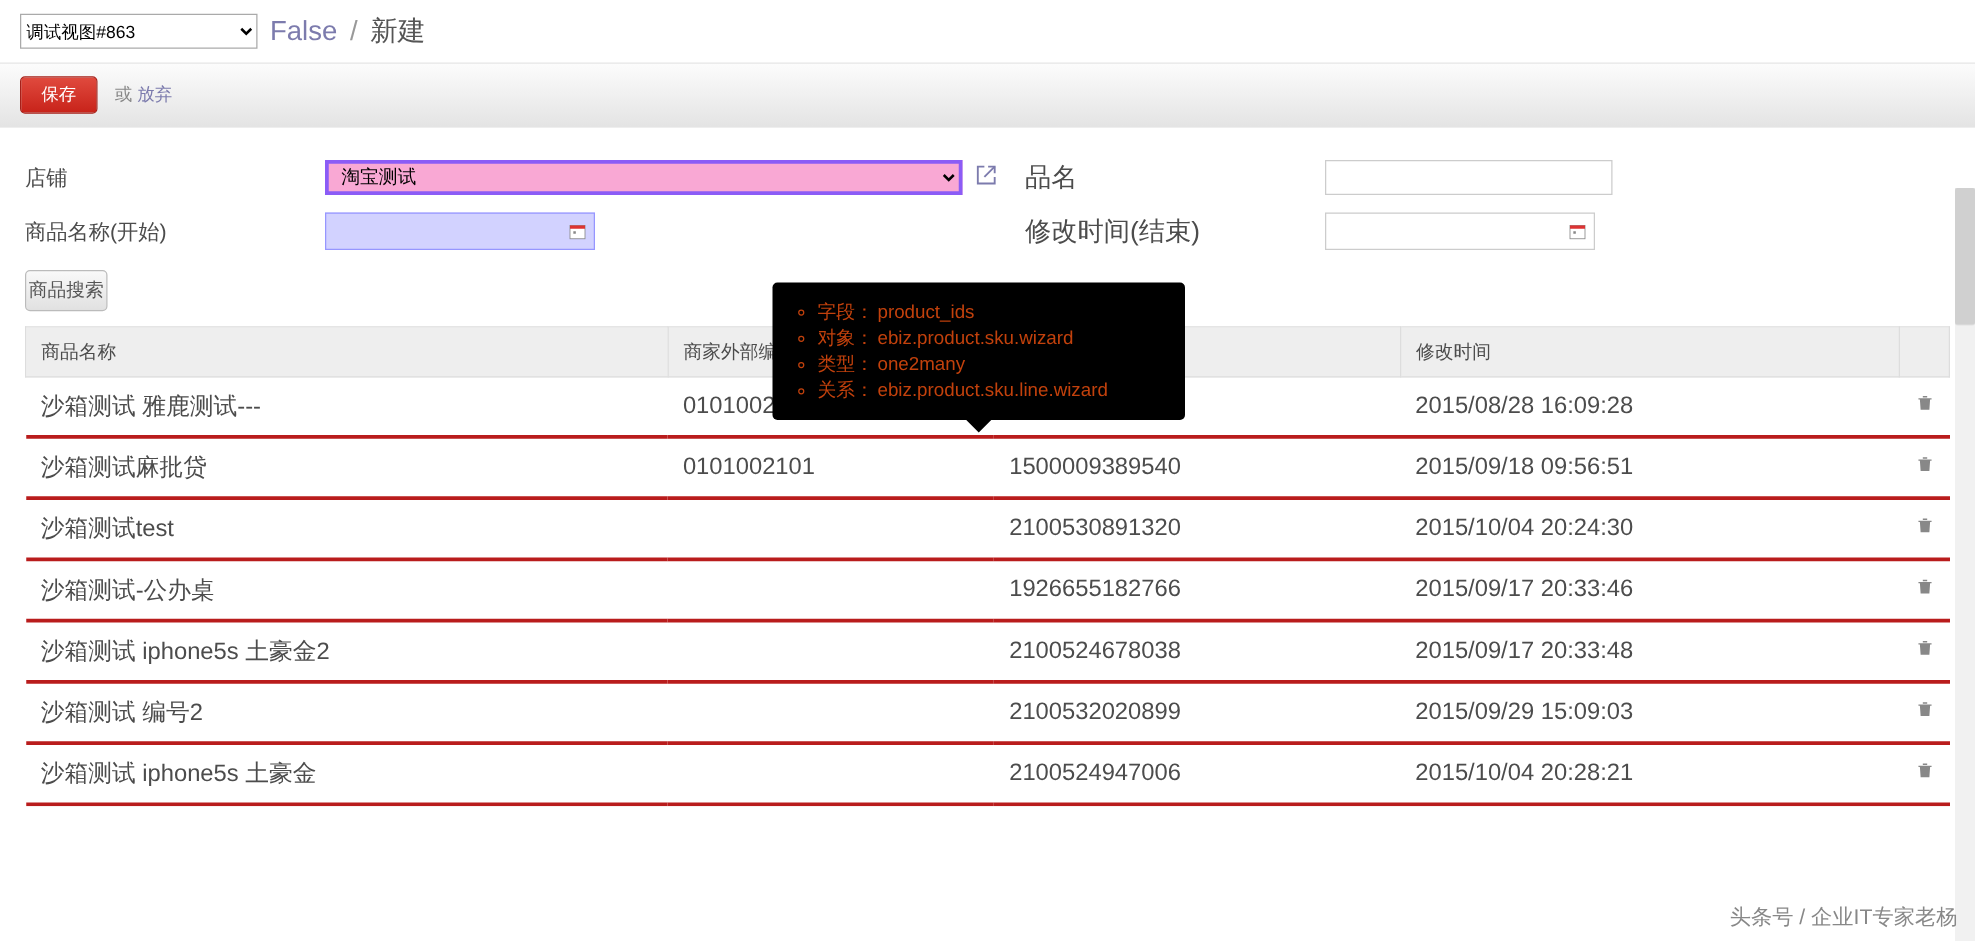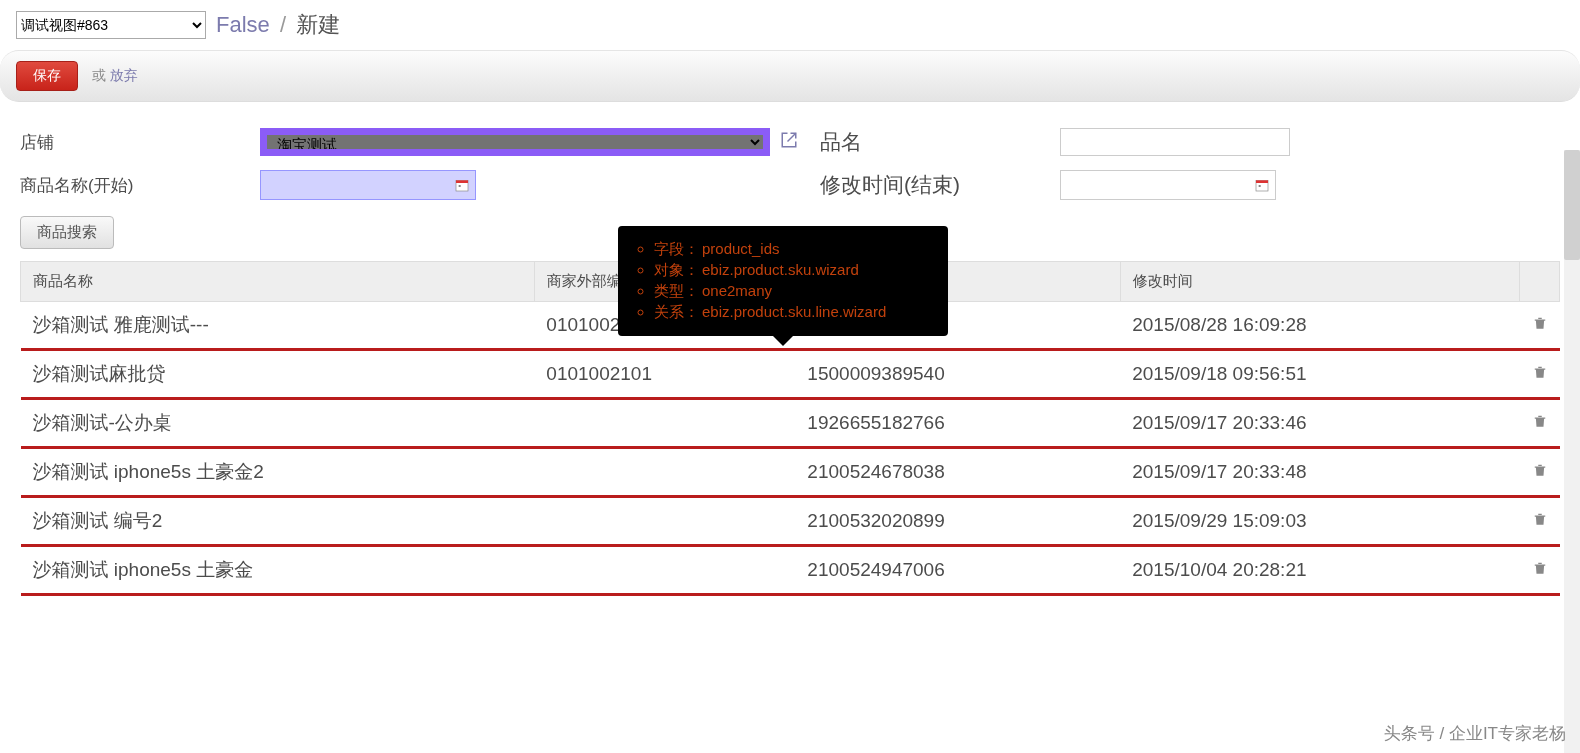--- a/index.html
+++ b/index.html
@@ -2,39 +2,39 @@
 <html><head>
 <meta charset="utf-8">
 <style>
   * { box-sizing: border-box; margin: 0; padding: 0; }
   body { font-family: "Microsoft YaHei", Arial, sans-serif; font-size: 14px; color: #4c4c4c; background: #fff; }
   .topbar { display: flex; align-items: center; padding: 10px 16px 4px; }
   .select-debug { height: 28px; font-size: 14px; border: 1px solid #aaa; background: #fff; min-width: 190px; }
   .breadcrumb { margin-left: 10px; font-size: 22px; color: #555; }
   .breadcrumb .false { color: #7c7bad; }
   .breadcrumb .sep { color: #999; margin: 0 4px; }
-  .toolbar { background: linear-gradient(#fcfcfc,#e4e4e4); border-top:1px solid #e5e5e5; border-bottom:1px solid #ddd; padding: 10px 16px 10px; margin-top:6px;border-radius:19px;}
+  .toolbar { background: linear-gradient(#fcfcfc,#e4e4e4); border-top:1px solid #e5e5e5; border-bottom:1px solid #ddd; padding: 10px 16px 10px; margin-top:6px;}
   .btn-save { background: linear-gradient(#e04a3e,#c8231a); color:#fff; border:1px solid #a72019; border-radius:4px; padding:5px 16px; font-size:14px; cursor:pointer;}
   .or { margin-left:10px; color:#888; }
   .discard { color:#7c7bad; cursor:pointer; }
   .form-area { padding: 26px 20px 0; }
   .form-row { display:flex; align-items:center; margin-bottom:14px; }
   .form-col { display:flex; align-items:center; }
   .col1 { width: 240px; font-size:17px; color:#4c4c4c; font-weight: normal;}
   .col2 { width: 560px; display:flex; align-items:center; }
   .col3 { width:240px; font-size:21px; }
   .col4 { width:260px; }
-  .shop-select { height:28px; width:510px; background:#737373; border:7px solid #8b5cf6; font-size:15px; padding-left:6px;}
+  .shop-select { height:28px; width:510px; background:#f9a8d4; border:3px solid #8b5cf6; font-size:15px; padding-left:6px;font-family:Liberation Mono, monospace;}
   .share-icon { margin-left:10px; color:#7c7bad; font-size:18px; cursor:pointer; }
   .text-input { height:28px; width:230px; border:1px solid #ccc; background:#fff; padding:0 4px; }
   .date-input-wrap { display:flex; align-items:center; border:1px solid #ccc; height:30px; width:216px; background:#fff; }
   .date-input-wrap.highlight { background:#d2d2ff; border:1px solid #9696ff; }
   .date-input-wrap input { border:none; outline:none; flex:1; height:100%; background:transparent; padding:0 4px;}
   .cal-icon { width:18px; height:18px; margin-right:4px; display:inline-flex; align-items:center; justify-content:center;}
-  .btn-search { background:linear-gradient(#f9f9f9,#e1e1e1); border:1px solid #bbb; border-radius:4px; padding:6px 16px; font-size:15px; cursor:pointer; color:#555;}
+  .btn-search { background:linear-gradient(#f9f9f9,#e1e1e1); border:1px solid #bbb; border-radius:4px; padding:6px 2px; font-size:15px; cursor:pointer; color:#555;}
   .search-wrap { margin:16px 0 10px; }
   .table-wrap { margin-top:12px; }
   table.grid { width:100%; border-collapse:collapse; }
   table.grid thead th { background:#eee; text-align:left; padding:10px 12px; font-size:15px; color:#4c4c4c; border:1px solid #ddd; font-weight:normal;}
   table.grid tbody td { padding:10px 12px; font-size:19px; border-bottom:3px solid #b91c1c; color:#4c4c4c;}
   .del-col { width:40px; text-align:center;}
   .trash { color:#888; cursor:pointer; }
   .tooltip {
     position:absolute; top:226px; left:618px; background:#000; color:#c2410c; border-radius:4px; padding:12px 20px 12px 14px; font-size:15px; width:330px;
   }
@@ -146,20 +146,29 @@
           <tr>
             <td>沙箱测试麻批贷</td>
             <td>0101002101</td>
             <td>1500009389540</td>
             <td>2015/09/18 09:56:51</td>
             <td class="del-col"><span class="trash"><svg width="14" height="16" viewBox="0 0 24 24" fill="#888">
                   <path d="M3 6h18v2H3zM5 8h14l-1 14H6zM9 3h6v2H9z"></path>
                 </svg></span></td>
           </tr>
           <tr>
+            <td>沙箱测试test</td>
+            <td></td>
+            <td>2100530891320</td>
+            <td>2015/10/04 20:24:30</td>
+            <td class="del-col"><span class="trash"><svg width="14" height="16" viewBox="0 0 24 24" fill="#888">
+                  <path d="M3 6h18v2H3zM5 8h14l-1 14H6zM9 3h6v2H9z"></path>
+                </svg></span></td>
+          </tr>
+          <tr>
             <td>沙箱测试-公办桌</td>
             <td></td>
             <td>1926655182766</td>
             <td>2015/09/17 20:33:46</td>
             <td class="del-col"><span class="trash"><svg width="14" height="16" viewBox="0 0 24 24" fill="#888">
                   <path d="M3 6h18v2H3zM5 8h14l-1 14H6zM9 3h6v2H9z"></path>
                 </svg></span></td>
           </tr>
           <tr>
             <td>沙箱测试 iphone5s 土豪金2</td>

